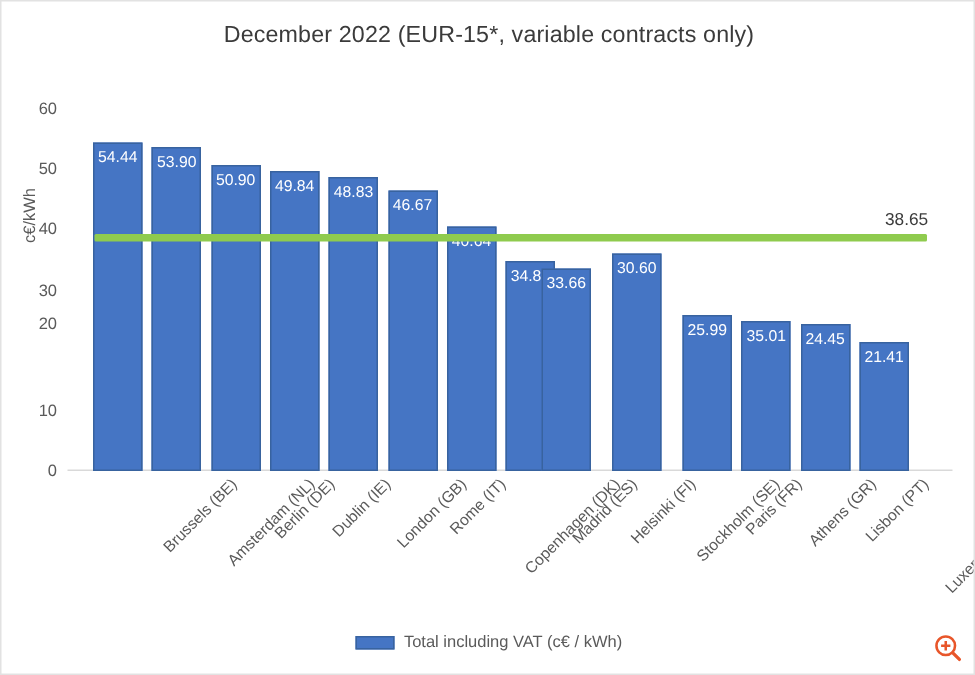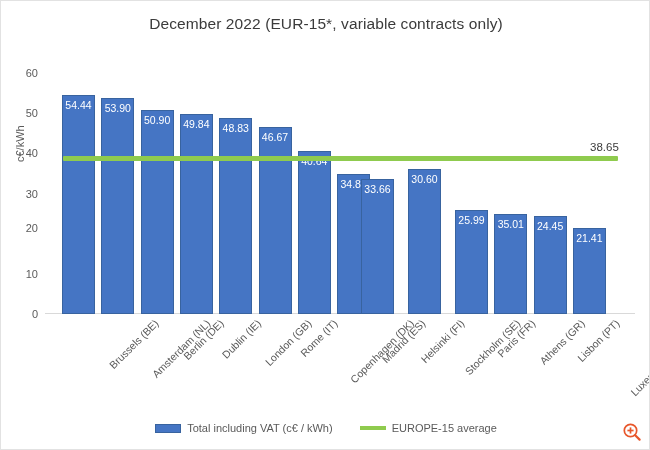--- a/index.html
+++ b/index.html
@@ -186,21 +186,21 @@
 
   <div class="yaxis-title">c€/kWh</div>
 
   <div id="plot">
     <div class="axis-baseline"></div>
     <div id="yticks-container">
         <div class="ytick" style="top: 0px;">60</div>
         <div class="ytick" style="top: 40.1667px;">50</div>
         <div class="ytick" style="top: 80.3333px;">40</div>
         <div class="ytick" style="top: 120.5px;">30</div>
-        <div class="ytick" style="top: 155px;">20</div>
+        <div class="ytick" style="top: 143px;">20</div>
         <div class="ytick" style="top: 200.833px;">10</div>
         <div class="ytick" style="top: 241px;">0</div>
       </div>
     <div id="bars-container">
         <div class="bar" style="left: 17px; height: 218.667px;">
           <span class="bar-value">54.44</span>
         </div>
         <div class="bar" style="left: 56.3px; height: 216.498px;">
           <span class="bar-value">53.90</span>
         </div>
@@ -262,24 +262,20 @@
       <div class="xlabel" style="left: 474.8px;">Athens (GR)</div>
       <div class="xlabel" style="left: 514.1px;">Lisbon (PT)</div>
       <div class="xlabel" style="left: 553.4px;">Luxembourg City (LU)</div>
     </div>
 
   <div class="legend">
     <div class="legend-item">
       <span class="legend-swatch-bar"></span>
       <span class="legend-text">Total including VAT (c€ / kWh)</span>
     </div>
-    <div class="legend-item">
-      <span class="legend-swatch-line"></span>
-      <span class="legend-text">EUROPE-15 average</span>
-    </div>
   </div>
 
   <div class="zoom-badge">
     <svg width="20" height="20" viewBox="0 0 20 20">
       <circle cx="8.5" cy="8.5" r="6.2" fill="none" stroke="#e8562a" stroke-width="1.7"></circle>
       <line x1="8.5" y1="5.4" x2="8.5" y2="11.6" stroke="#e8562a" stroke-width="1.7"></line>
       <line x1="5.4" y1="8.5" x2="11.6" y2="8.5" stroke="#e8562a" stroke-width="1.7"></line>
       <line x1="13.2" y1="13.2" x2="17.6" y2="17.6" stroke="#e8562a" stroke-width="2.2" stroke-linecap="round"></line>
     </svg>
   </div>

